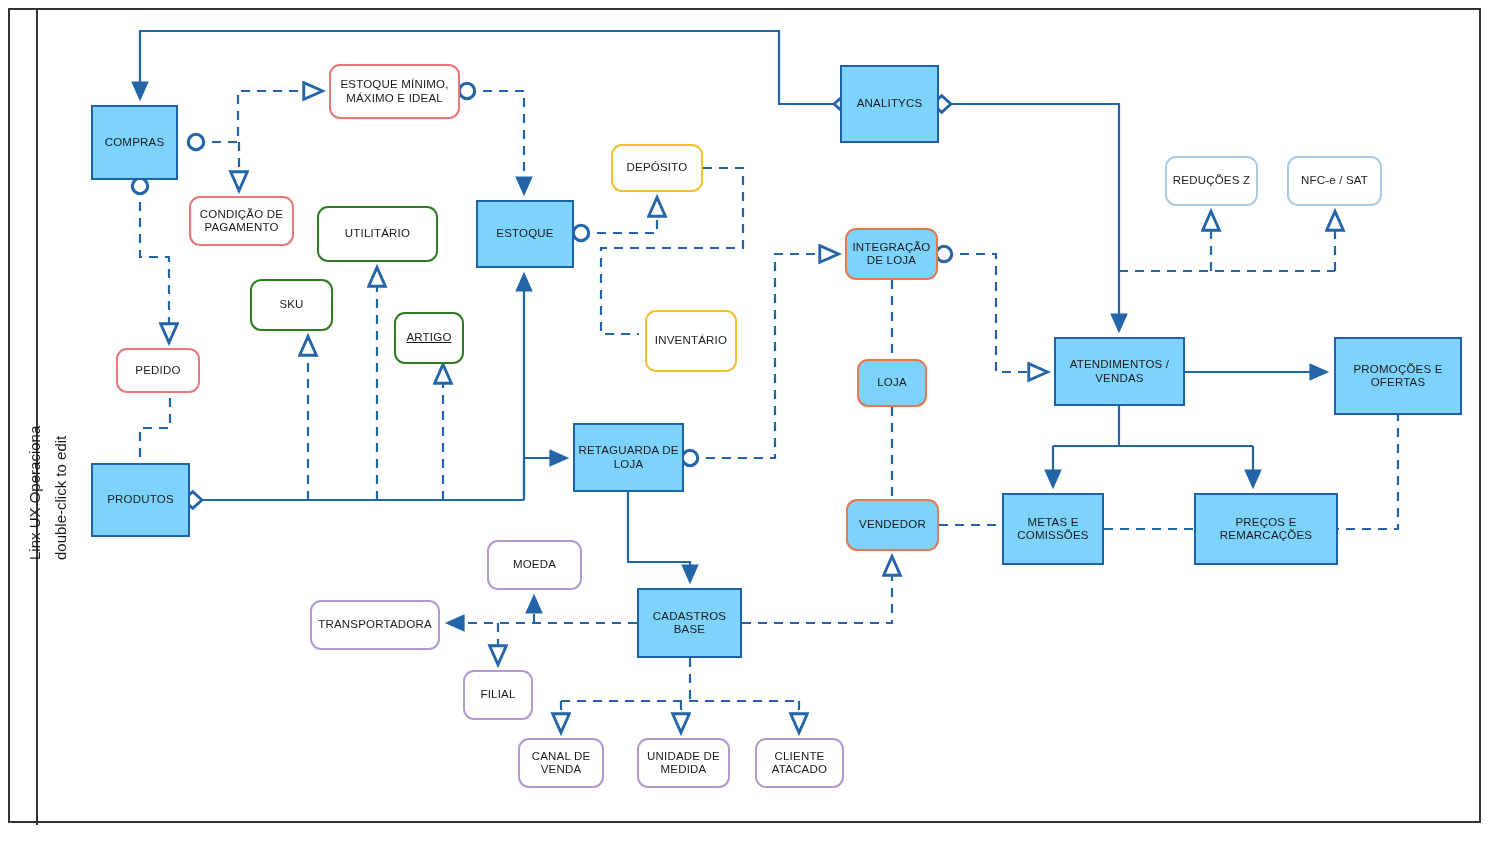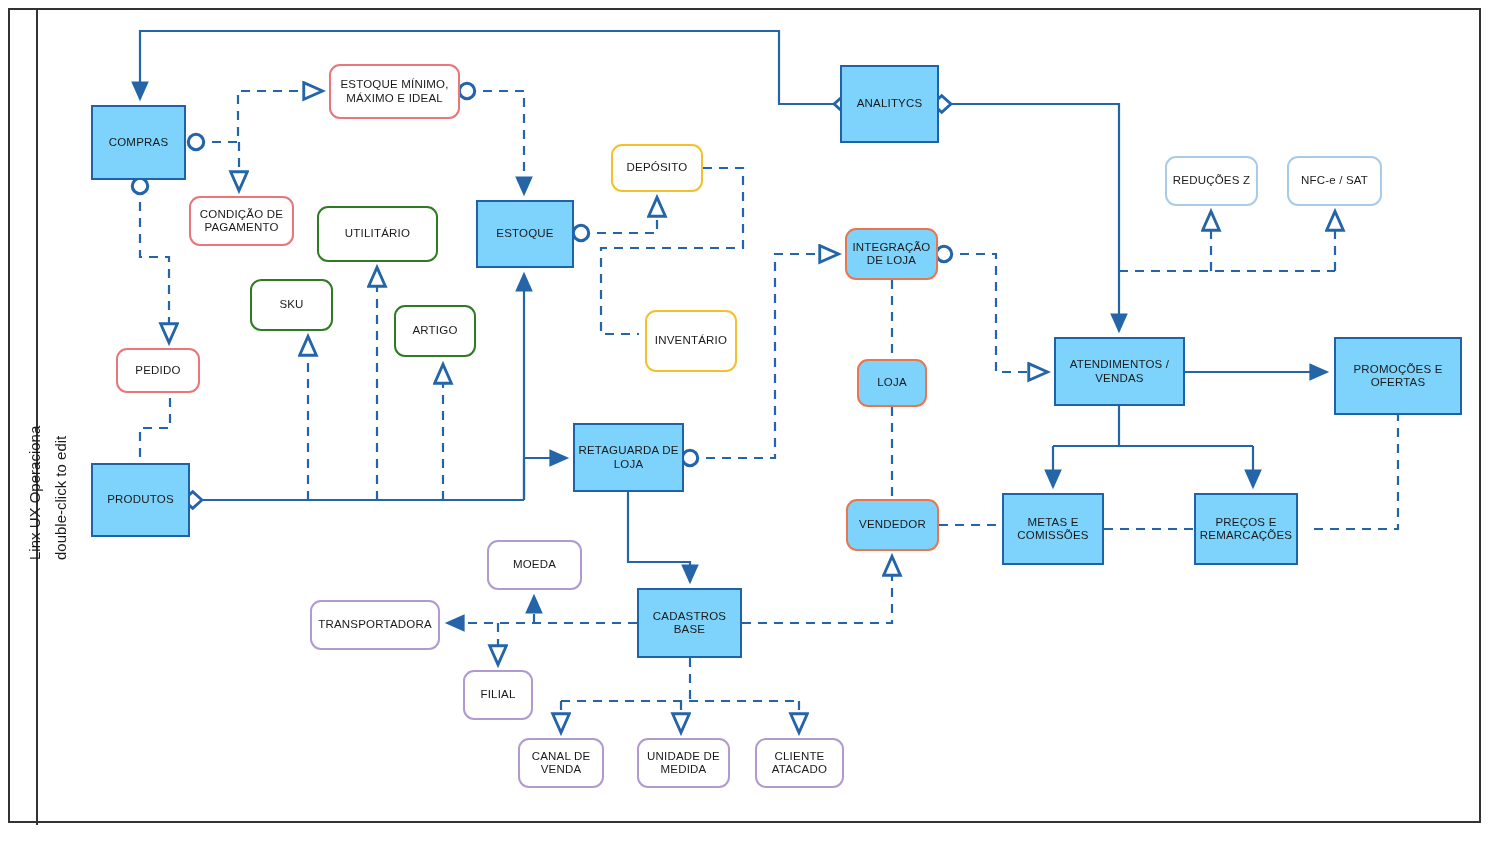--- a/index.html
+++ b/index.html
@@ -120,21 +120,21 @@
       <path d="M 498,623 L 498,664" stroke-dasharray="9 7" marker-end="url(#mOpen)"></path>
 
       <path d="M 690,658 L 690,701 M 561,701 L 799,701" stroke-dasharray="9 7"></path>
       <path d="M 561,701 L 561,732" stroke-dasharray="9 7" marker-end="url(#mOpen)"></path>
       <path d="M 681,701 L 681,732" stroke-dasharray="9 7" marker-end="url(#mOpen)"></path>
       <path d="M 799,701 L 799,732" stroke-dasharray="9 7" marker-end="url(#mOpen)"></path>
     </g>
   </svg>
 
   <div id="nodes-layer">
-      <div class="node n-proc" style="left: 91px; top: 105px; width: 95px; height: 75px;">
+      <div class="node n-proc" style="left: 91px; top: 105px; width: 87px; height: 75px;">
         <span>COMPRAS</span>
       </div>
       <div class="node n-red" style="left: 329px; top: 64px; width: 131px; height: 55px;">
         <span>ESTOQUE MÍNIMO, MÁXIMO E IDEAL</span>
       </div>
       <div class="node n-proc" style="left: 840px; top: 65px; width: 99px; height: 78px;">
         <span>ANALITYCS</span>
       </div>
       <div class="node n-red" style="left: 189px; top: 196px; width: 105px; height: 50px;">
         <span>CONDIÇÃO DE PAGAMENTO</span>
@@ -156,21 +156,21 @@
       </div>
       <div class="node n-green" style="left: 250px; top: 279px; width: 83px; height: 52px;">
         <span>SKU</span>
       </div>
       <div class="node n-orange" style="left: 845px; top: 228px; width: 93px; height: 52px;">
         <span>INTEGRAÇÃO DE LOJA</span>
       </div>
       <div class="node n-yellow" style="left: 645px; top: 310px; width: 92px; height: 62px;">
         <span>INVENTÁRIO</span>
       </div>
-      <div class="node n-green" style="left: 394px; top: 305px; width: 82px; height: 52px;">
+      <div class="node n-green" style="left: 394px; top: 312px; width: 70px; height: 52px; text-decoration: underline;">
         <span>ARTIGO</span>
       </div>
       <div class="node n-red" style="left: 116px; top: 348px; width: 84px; height: 45px;">
         <span>PEDIDO</span>
       </div>
       <div class="node n-proc" style="left: 1054px; top: 337px; width: 131px; height: 69px;">
         <span>ATENDIMENTOS / VENDAS</span>
       </div>
       <div class="node n-proc" style="left: 1334px; top: 337px; width: 128px; height: 78px;">
         <span>PROMOÇÕES E OFERTAS</span>
@@ -183,21 +183,21 @@
       </div>
       <div class="node n-proc" style="left: 91px; top: 463px; width: 99px; height: 74px;">
         <span>PRODUTOS</span>
       </div>
       <div class="node n-orange" style="left: 846px; top: 499px; width: 93px; height: 52px;">
         <span>VENDEDOR</span>
       </div>
       <div class="node n-proc" style="left: 1002px; top: 493px; width: 102px; height: 72px;">
         <span>METAS E COMISSÕES</span>
       </div>
-      <div class="node n-proc" style="left: 1194px; top: 493px; width: 104px; height: 72px;">
+      <div class="node n-proc" style="left: 1194px; top: 493px; width: 144px; height: 72px;">
         <span>PREÇOS E REMARCAÇÕES</span>
       </div>
       <div class="node n-purple" style="left: 487px; top: 540px; width: 95px; height: 50px;">
         <span>MOEDA</span>
       </div>
       <div class="node n-purple" style="left: 310px; top: 600px; width: 130px; height: 50px;">
         <span>TRANSPORTADORA</span>
       </div>
       <div class="node n-proc" style="left: 637px; top: 588px; width: 105px; height: 70px;">
         <span>CADASTROS BASE</span>

